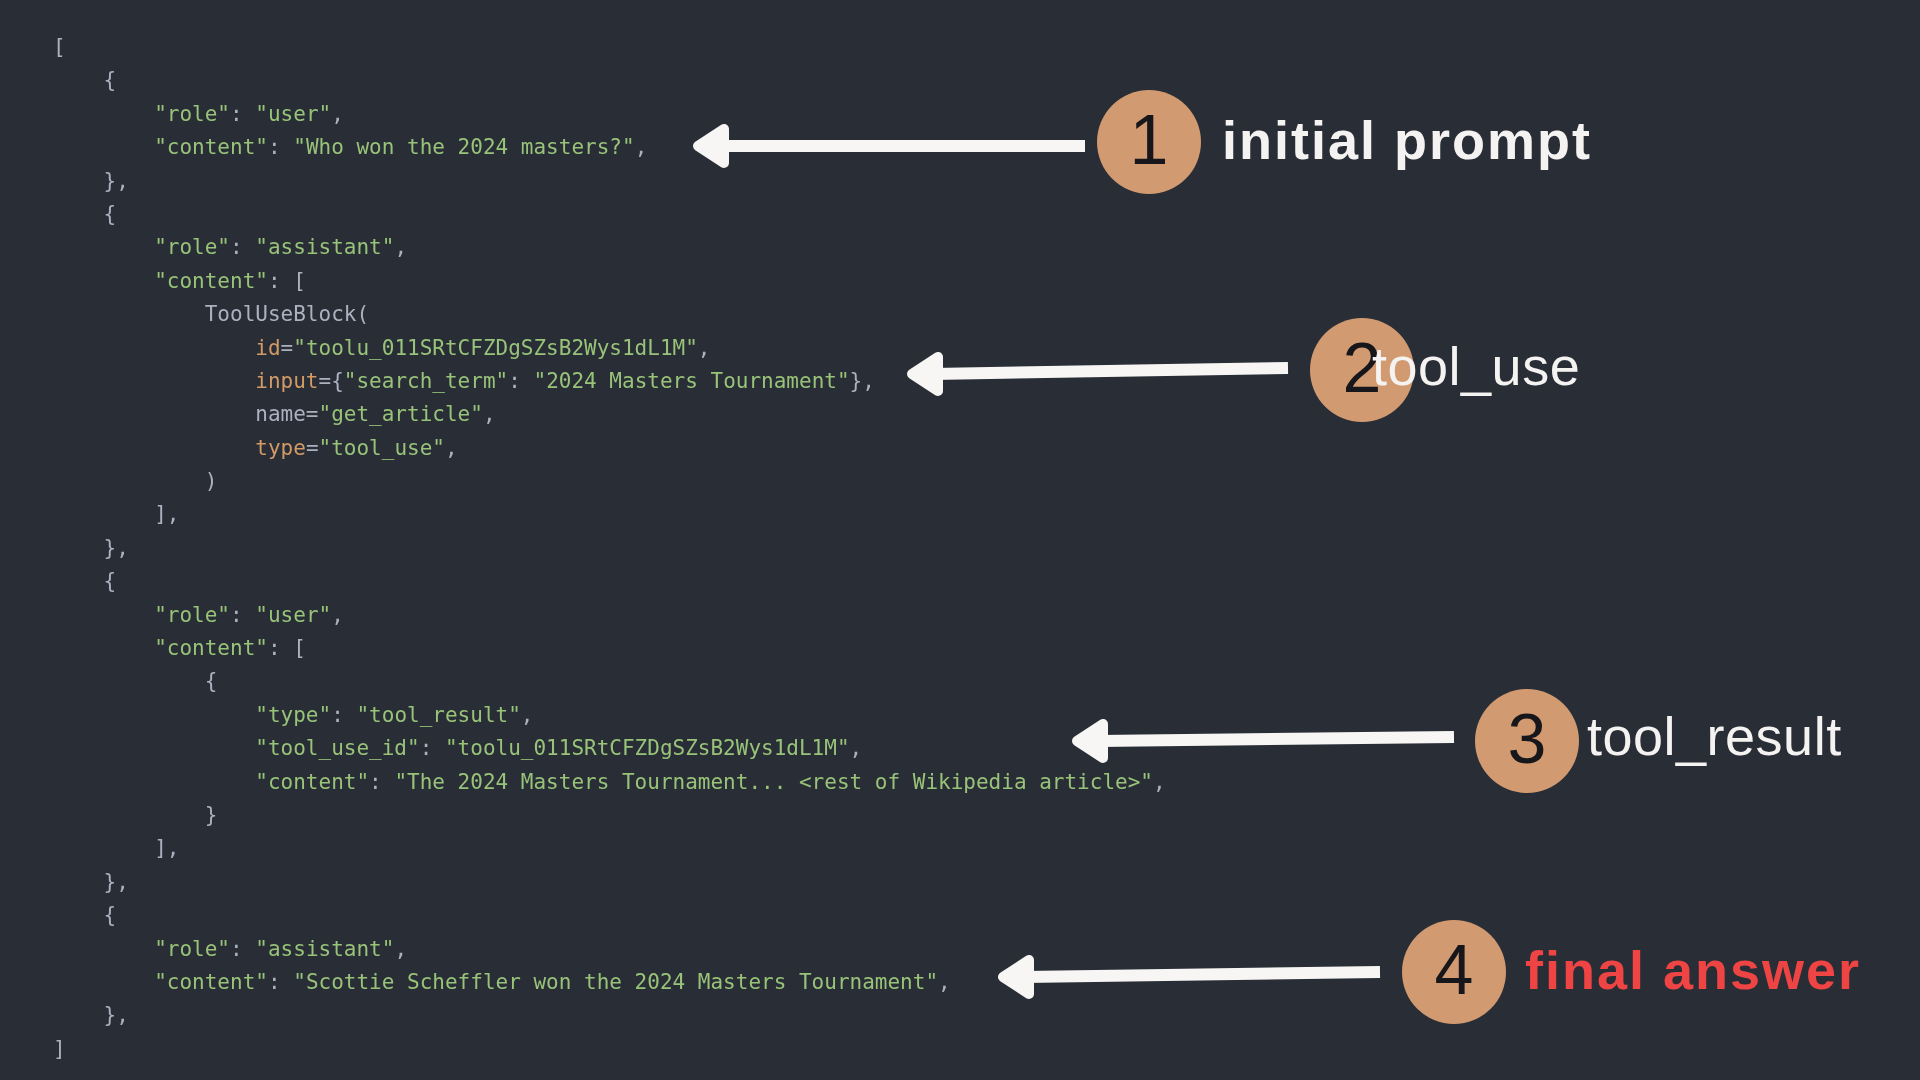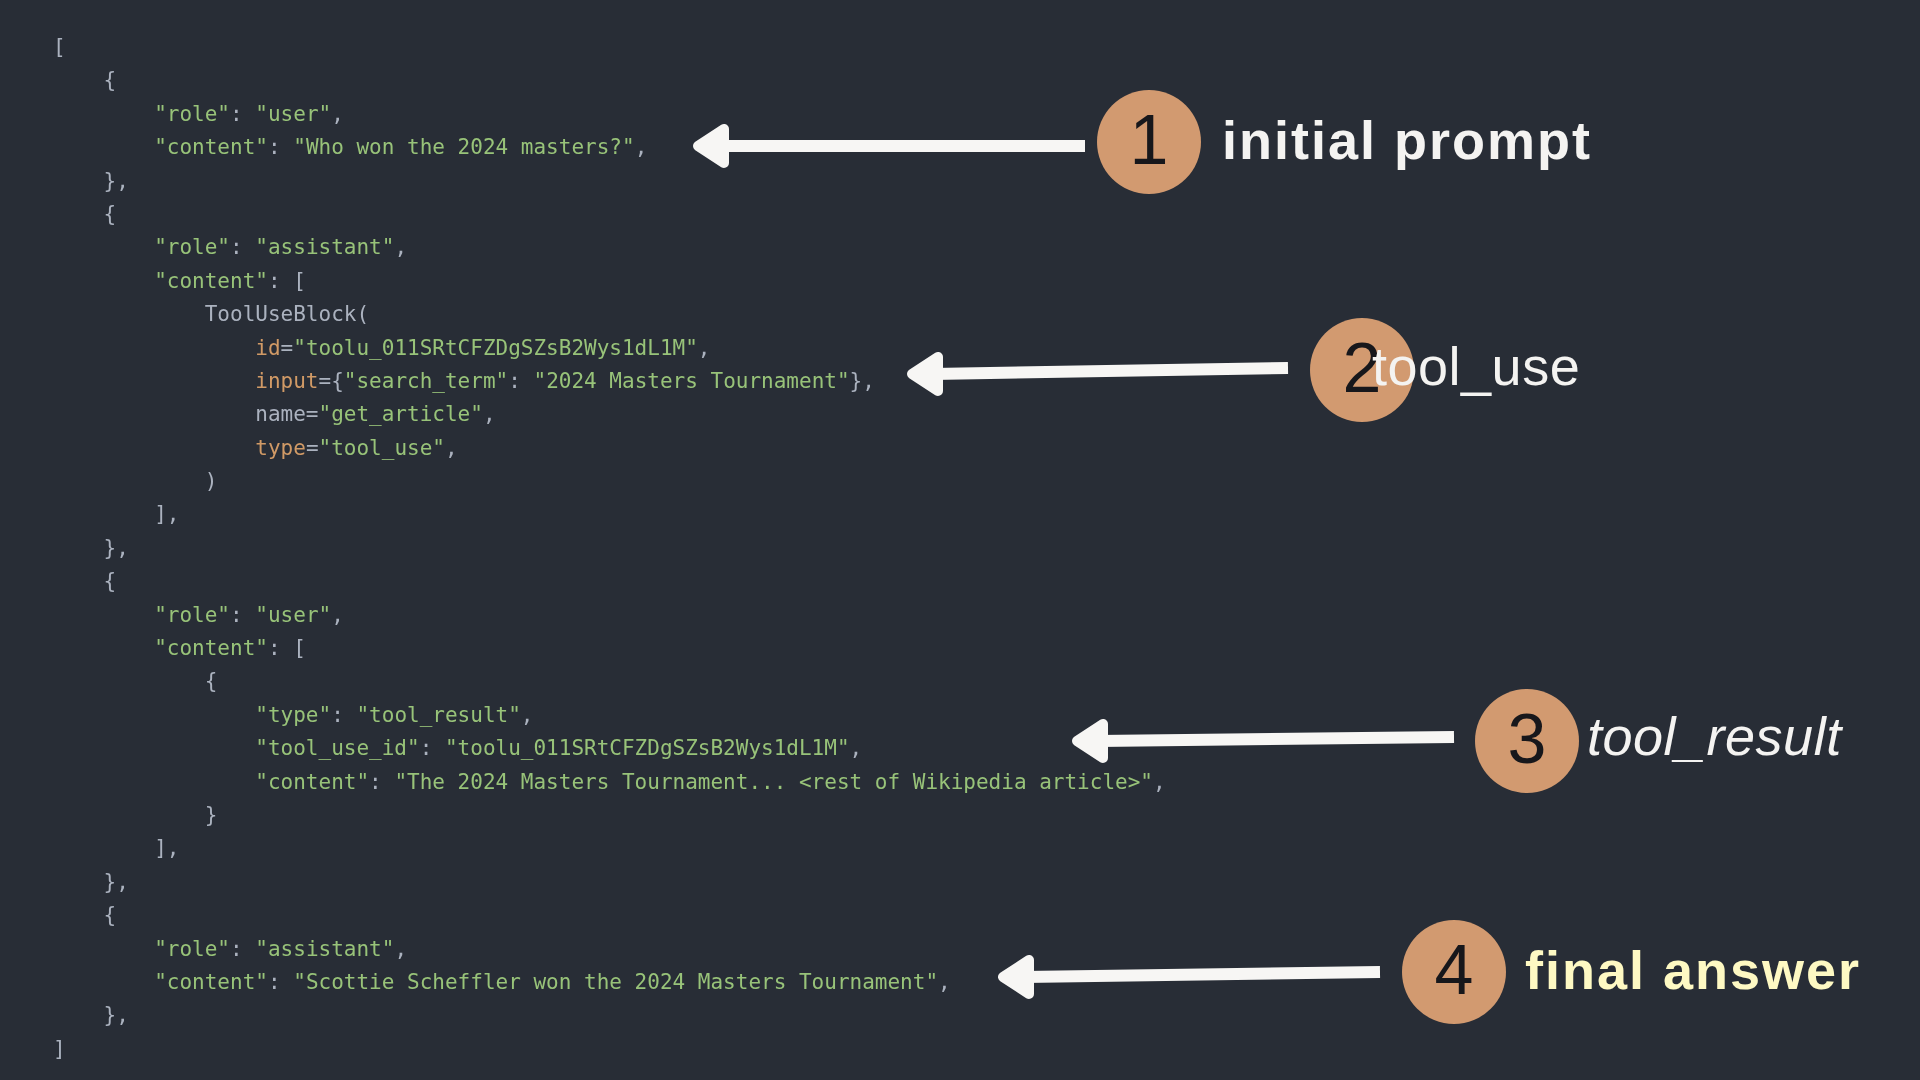--- a/index.html
+++ b/index.html
@@ -70,22 +70,22 @@
       <div>
     <div class="ann-circle" style="left: 1362px; top: 370px; background: rgb(210, 154, 112);">
       <span class="ann-num" style="color: rgb(23, 23, 27);">2</span>
     </div>
     <div class="ann-label mono-ish" style="left: 1372px; top: 368px; color: rgb(244, 243, 241);">tool_use</div>
   </div>
       <div>
     <div class="ann-circle" style="left: 1527px; top: 741px; background: rgb(210, 154, 112);">
       <span class="ann-num" style="color: rgb(23, 23, 27);">3</span>
     </div>
-    <div class="ann-label mono-ish" style="left: 1587px; top: 738px; color: rgb(244, 243, 241); font-style: italic;">tool_result</div>
+    <div class="ann-label mono-ish" style="left: 1587px; top: 738px; color: rgb(244, 243, 241);">tool_result</div>
   </div>
       <div>
     <div class="ann-circle" style="left: 1454px; top: 972px; background: rgb(210, 154, 112);">
       <span class="ann-num" style="color: rgb(23, 23, 27);">4</span>
     </div>
-    <div class="ann-label geo" style="left: 1525px; top: 972px; color: #fef9c3; text-align: right;">final answer</div>
+    <div class="ann-label geo" style="left: 1525px; top: 972px; color: #ef4444; text-align: right;">final answer</div>
   </div>
     </div>
 </div>
 
 </body></html>

